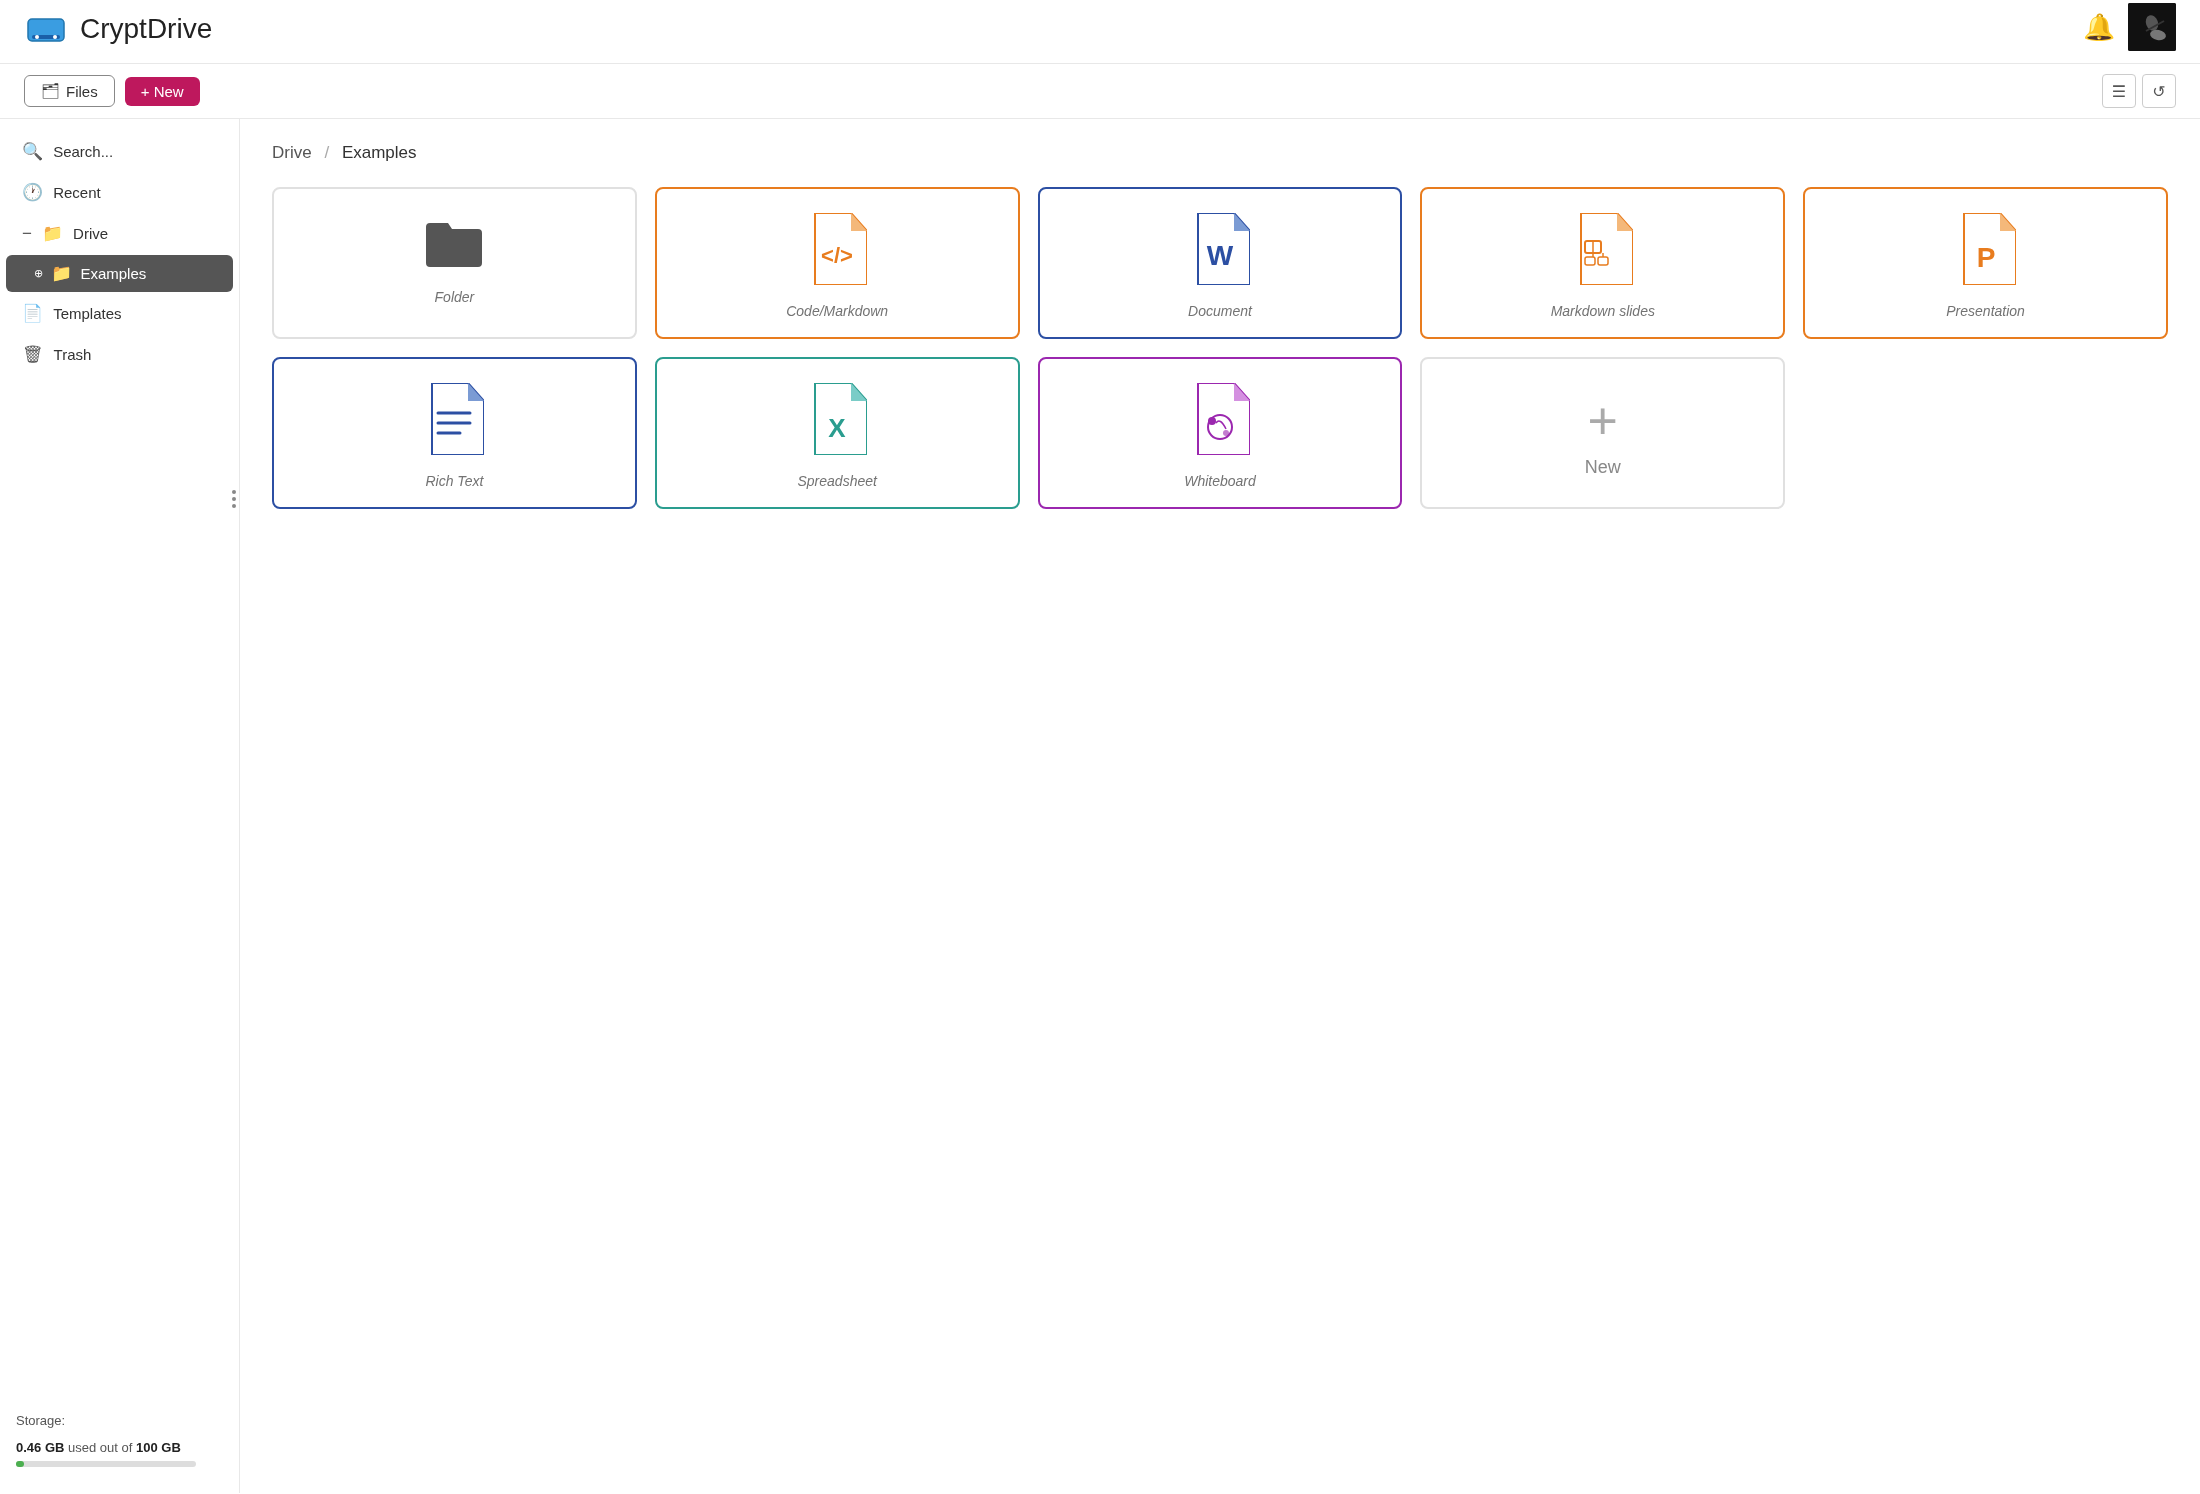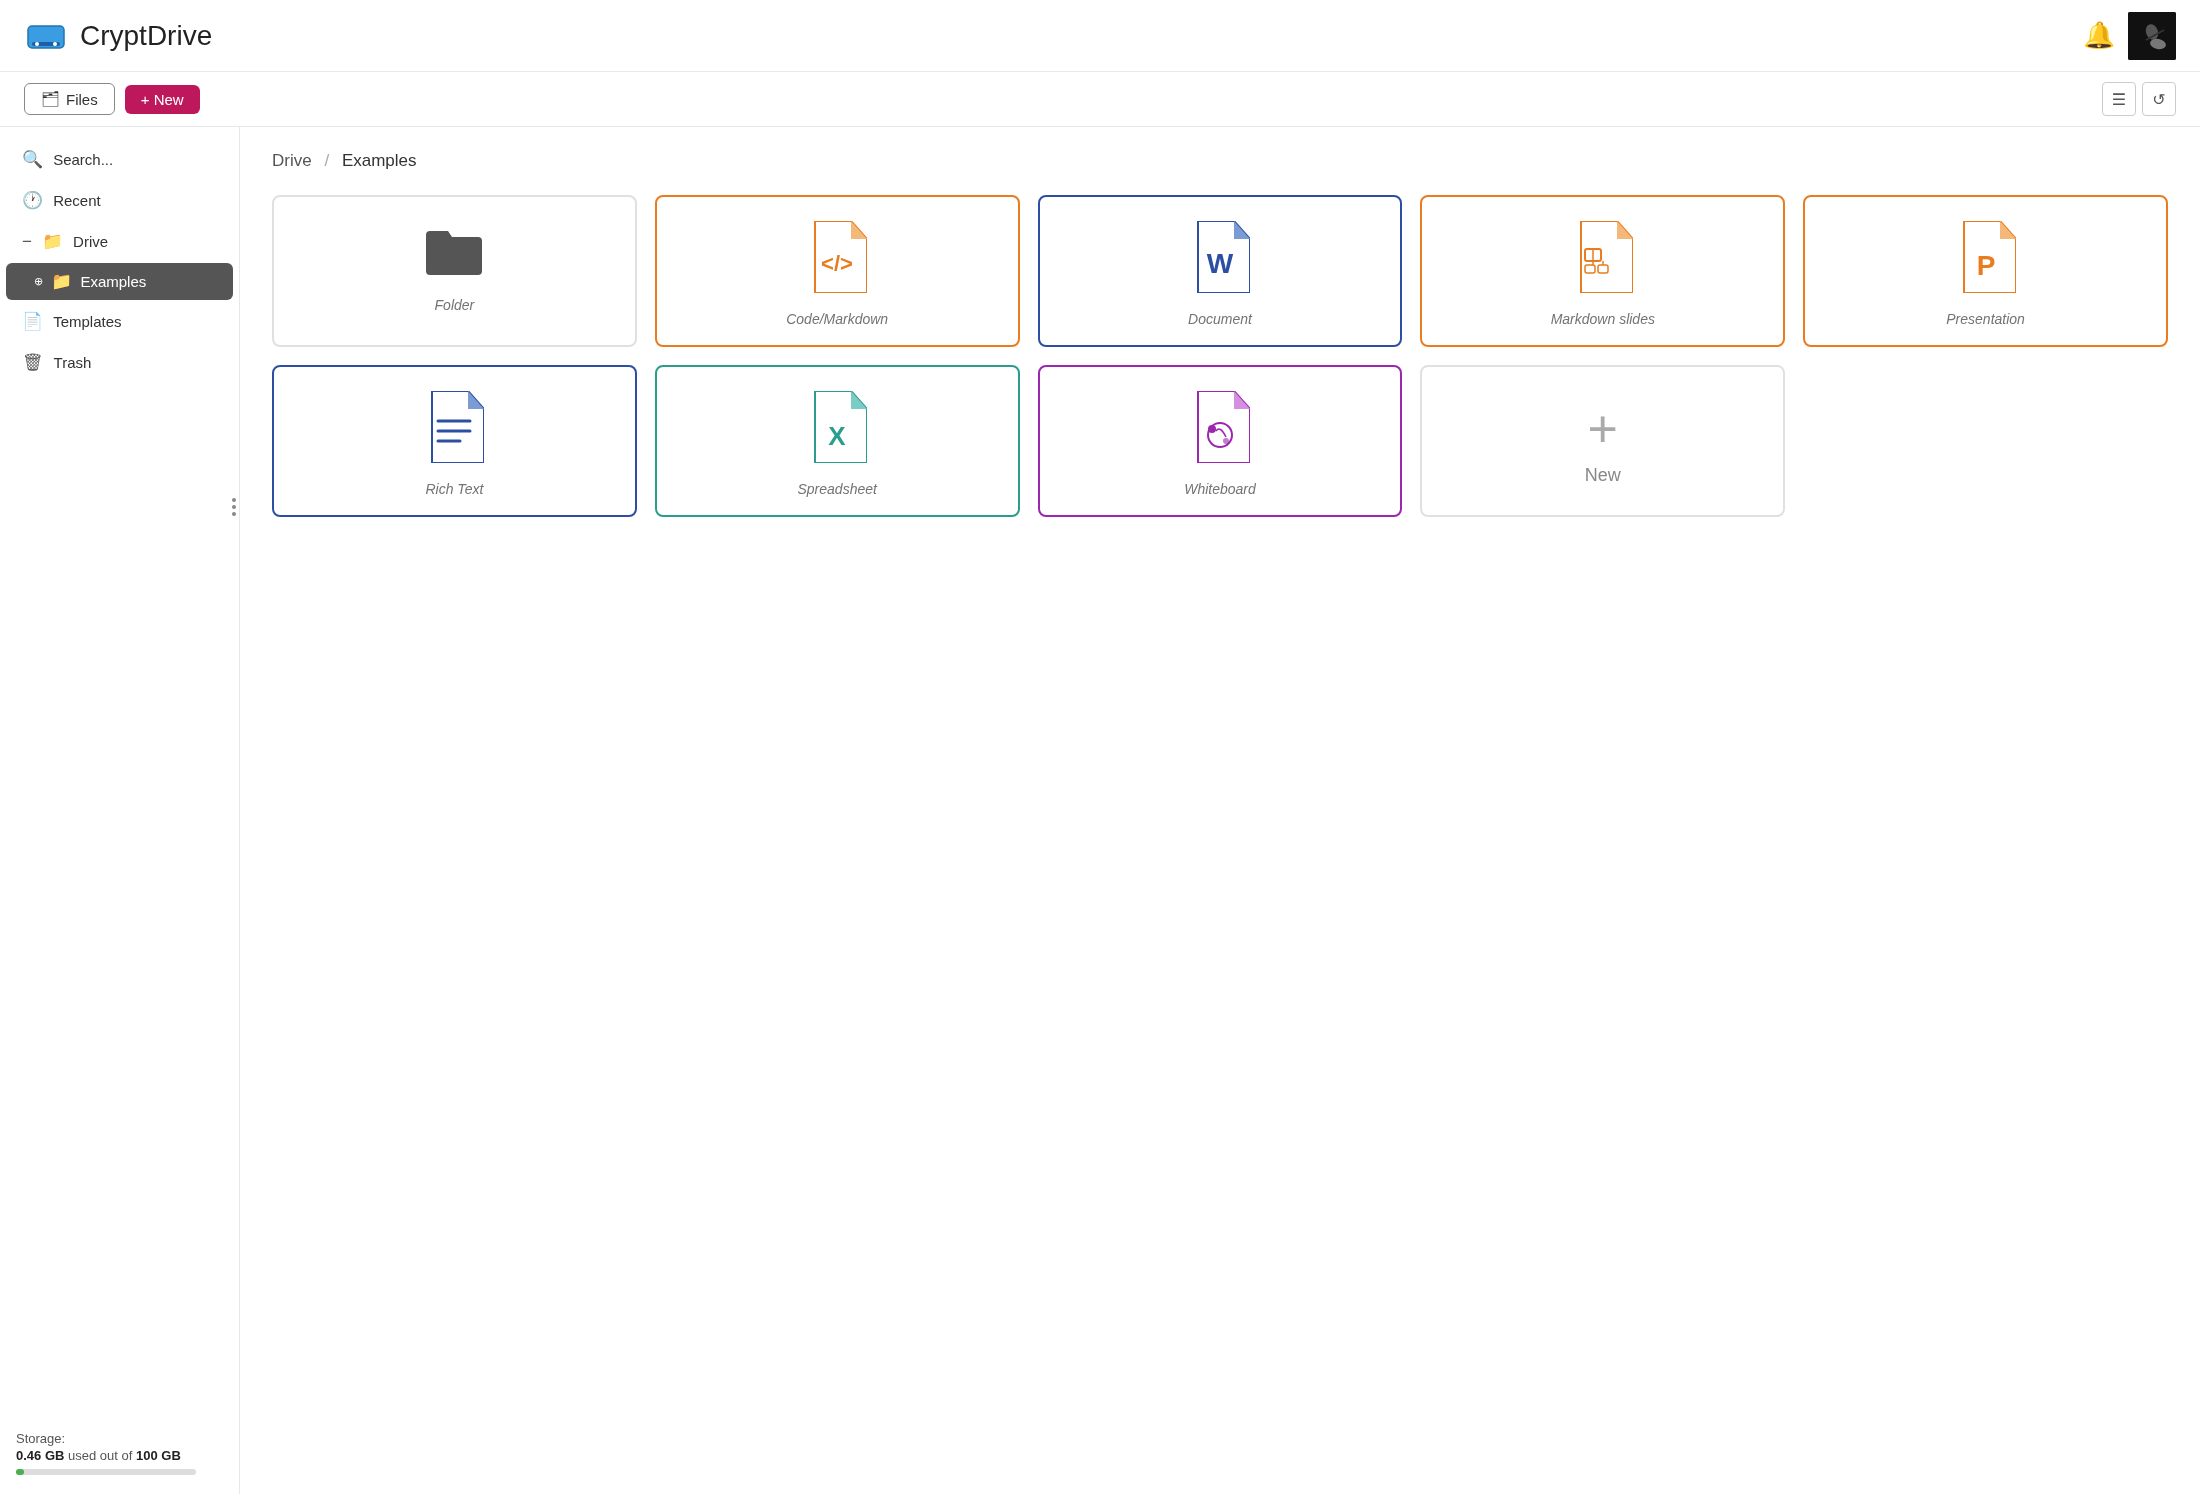--- a/index.html
+++ b/index.html
@@ -1,24 +1,24 @@
 <!DOCTYPE html>
 <html><head>
   <meta charset="utf-8">
   <style>
     * { box-sizing: border-box; margin: 0; padding: 0; }
     body { font-family: -apple-system, BlinkMacSystemFont, 'Segoe UI', sans-serif; background: #fff; color: #333; }
 
     
     .header {
       display: flex;
-      align-items: center;
+      align-items: flex-end;
       padding: 12px 24px;
       border-bottom: 1px solid #e8e8e8;
-      height: 72px;
+      height: 64px;
     }
     .header-logo {
       display: flex;
       align-items: center;
       gap: 12px;
       flex: 1;
     }
     .header-logo-icon {
       width: 44px;
       height: 44px;
@@ -322,21 +322,21 @@
     <div class="dots-handle" style="top:380px;">
       <div class="dot"></div>
       <div class="dot"></div>
       <div class="dot"></div>
     </div>
 
     <div class="sidebar-bottom">
       <div>
         <span>Storage:</span>
       </div>
-      <div style="margin-top:2px;">
+      <div style="margin-top:12px;">
         <span class="storage-bold">0.46 GB</span>
         <span> used out of </span>
         <span class="storage-bold">100 GB</span>
       </div>
       <div class="storage-bar-bg">
         <div class="storage-bar-fill"></div>
       </div>
     </div>
   </div>
 

